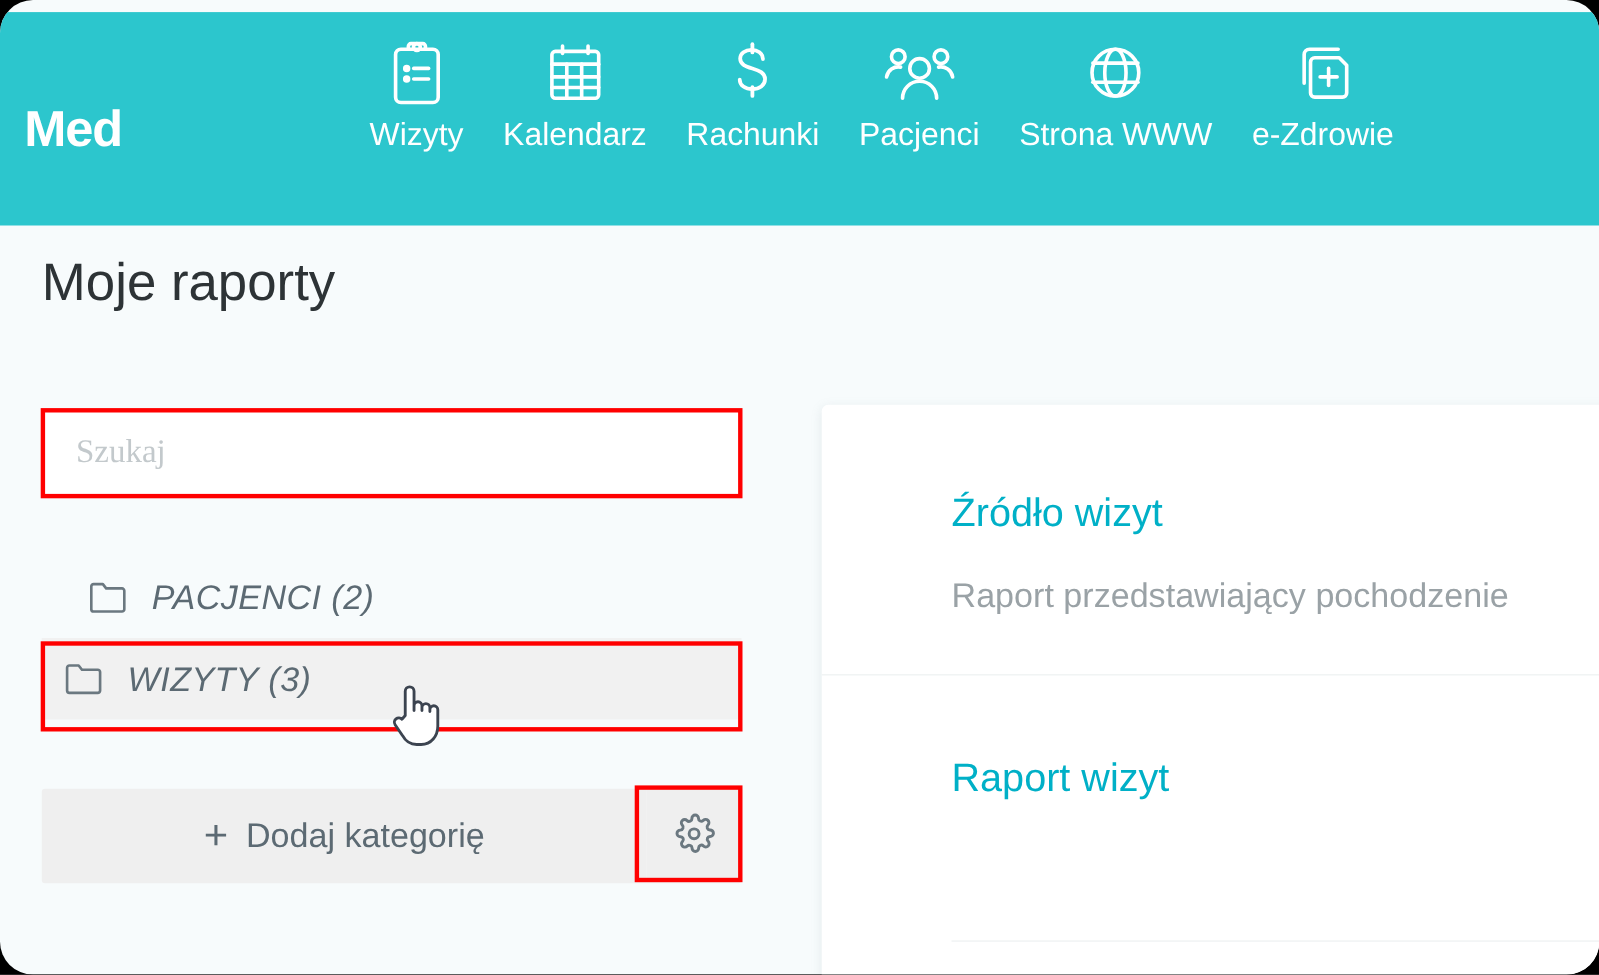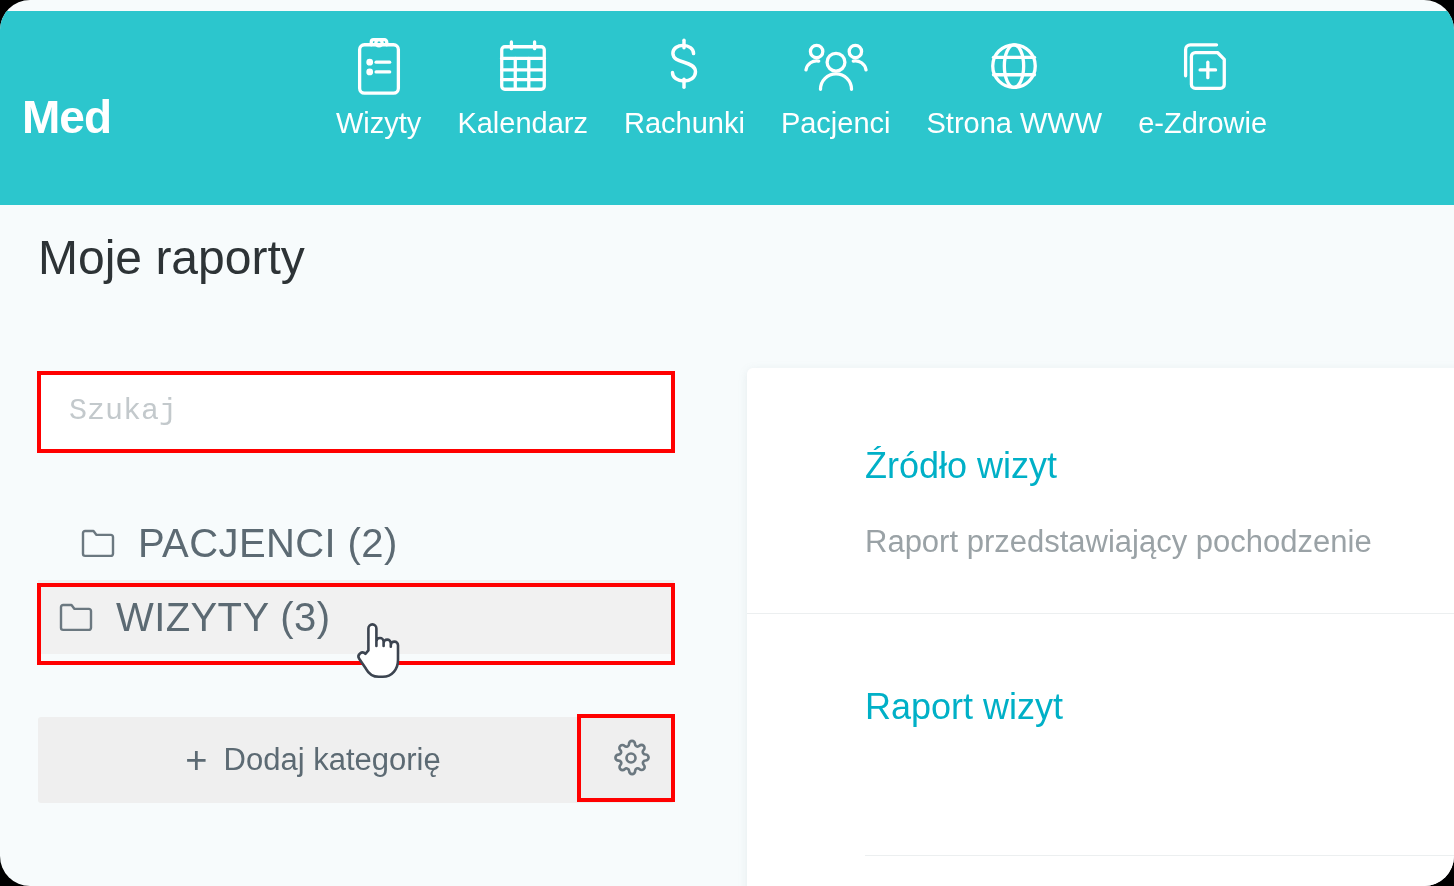--- a/index.html
+++ b/index.html
@@ -142,21 +142,21 @@
     border-radius: 3px;
   }
   #search-input {
     width: 100%;
     height: 100%;
     border: none;
     outline: none;
     background: transparent;
     box-sizing: border-box;
     padding: 0 30px;
-    font-family: Liberation Mono, monospace;
+    font-family: Liberation Serif, serif;
     font-size: 30px;
     color: #0f766e;
   }
   #search-input::placeholder {
     color: #c3c9cc;
   }
 
   .cat-list {
     position: absolute;
     left: 0;
@@ -176,23 +176,24 @@
     background: #f1f1f1;
     padding-left: 20px;
   }
   .cat-icon {
     width: 36px;
     display: flex;
     align-items: center;
     margin-right: 22px;
   }
   .cat-label {
-    font-size: 40px;
+    font-size: 31px;
     letter-spacing: 0.4px;
     line-height: 1;
+    font-style: italic;
   }
 
   #add-row {
     position: absolute;
     left: 0;
     top: 345px;
     width: 636px;
     height: 86px;
     display: flex;
   }

